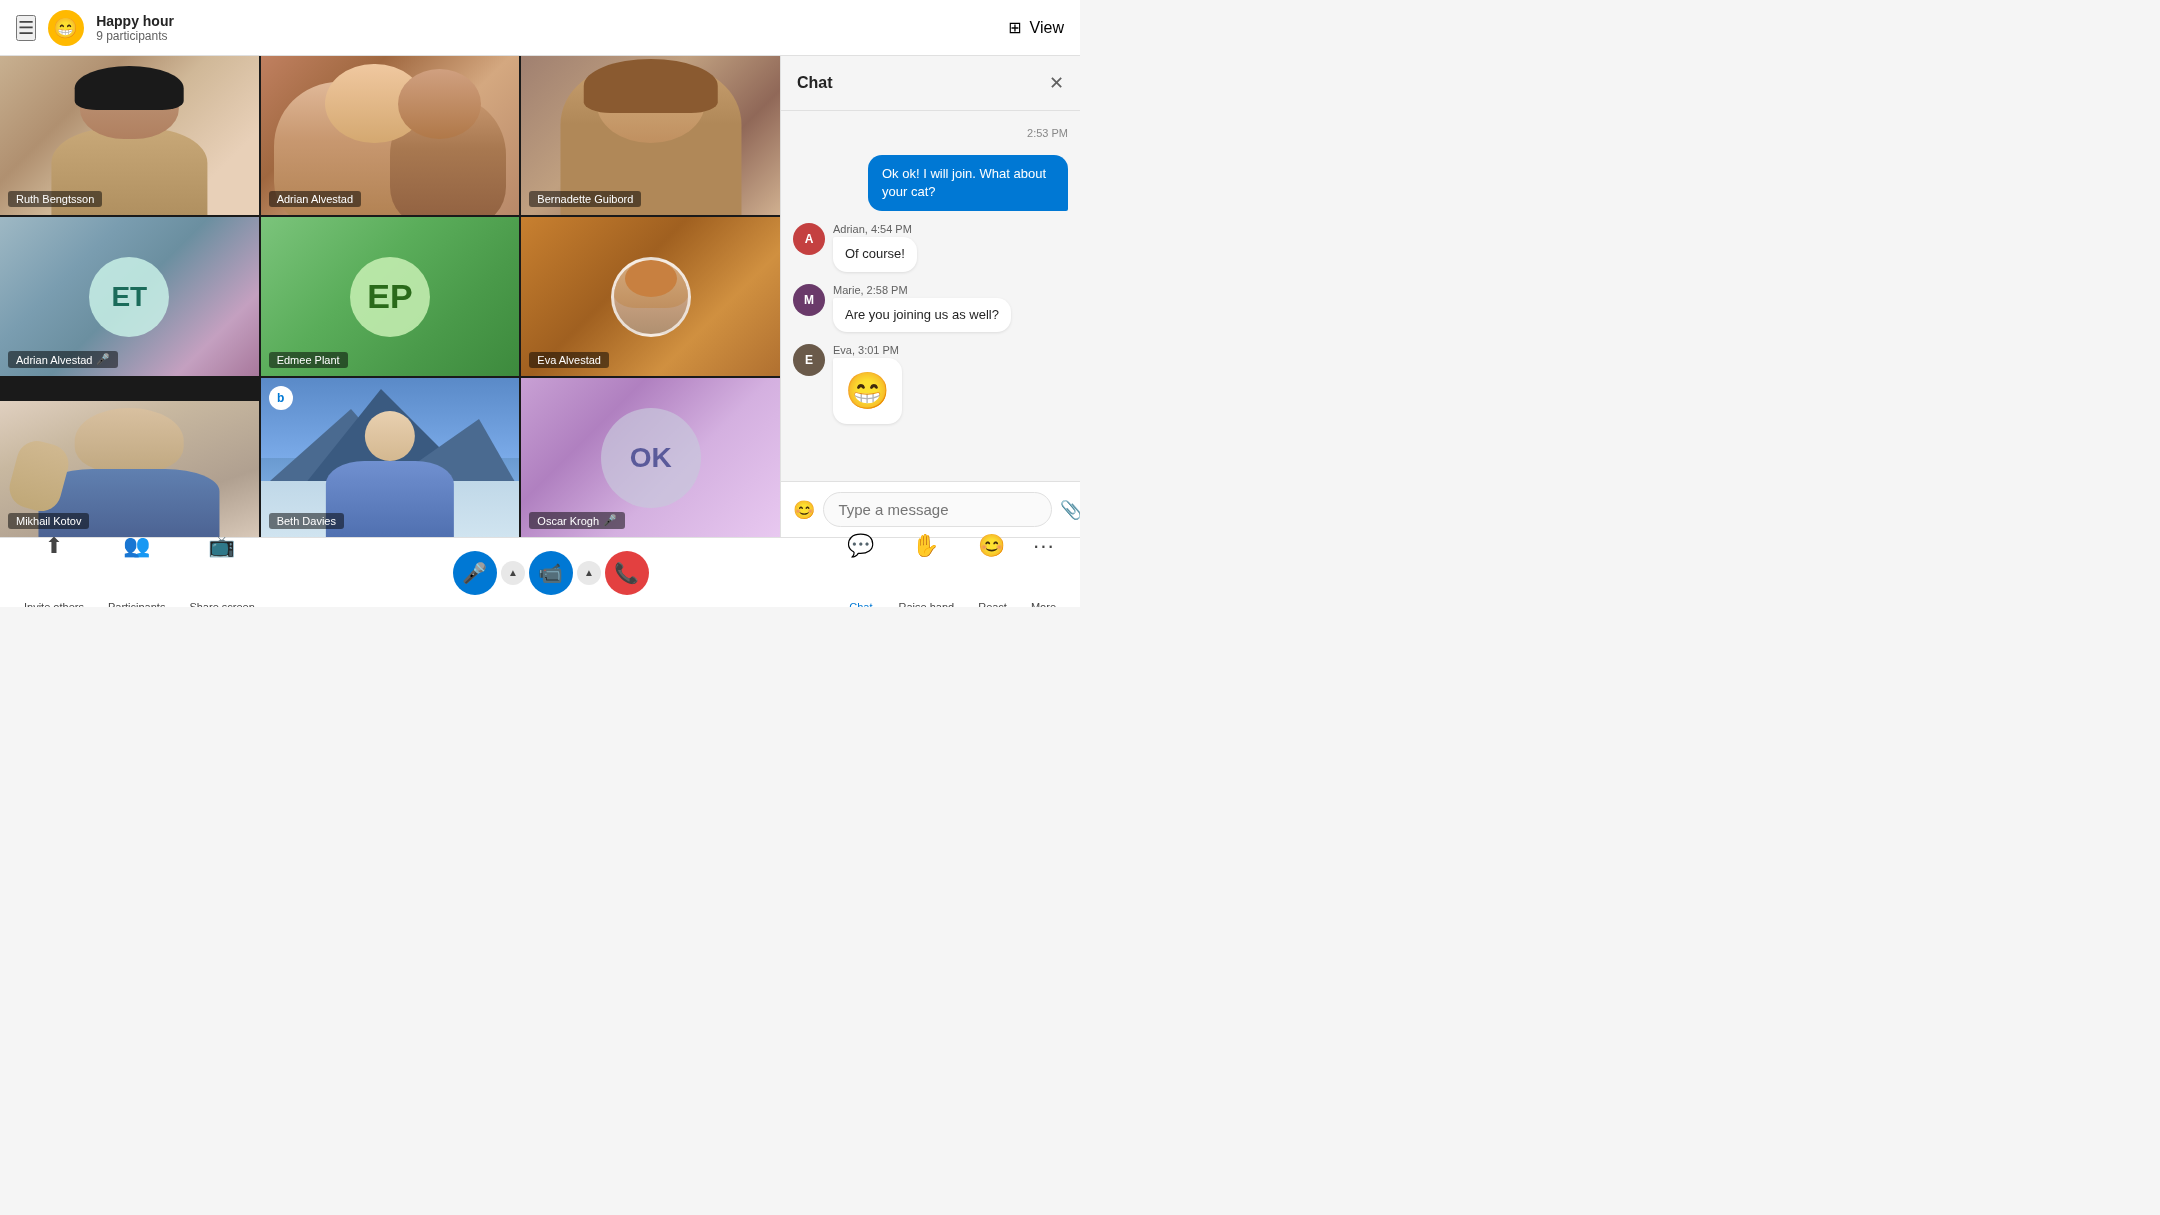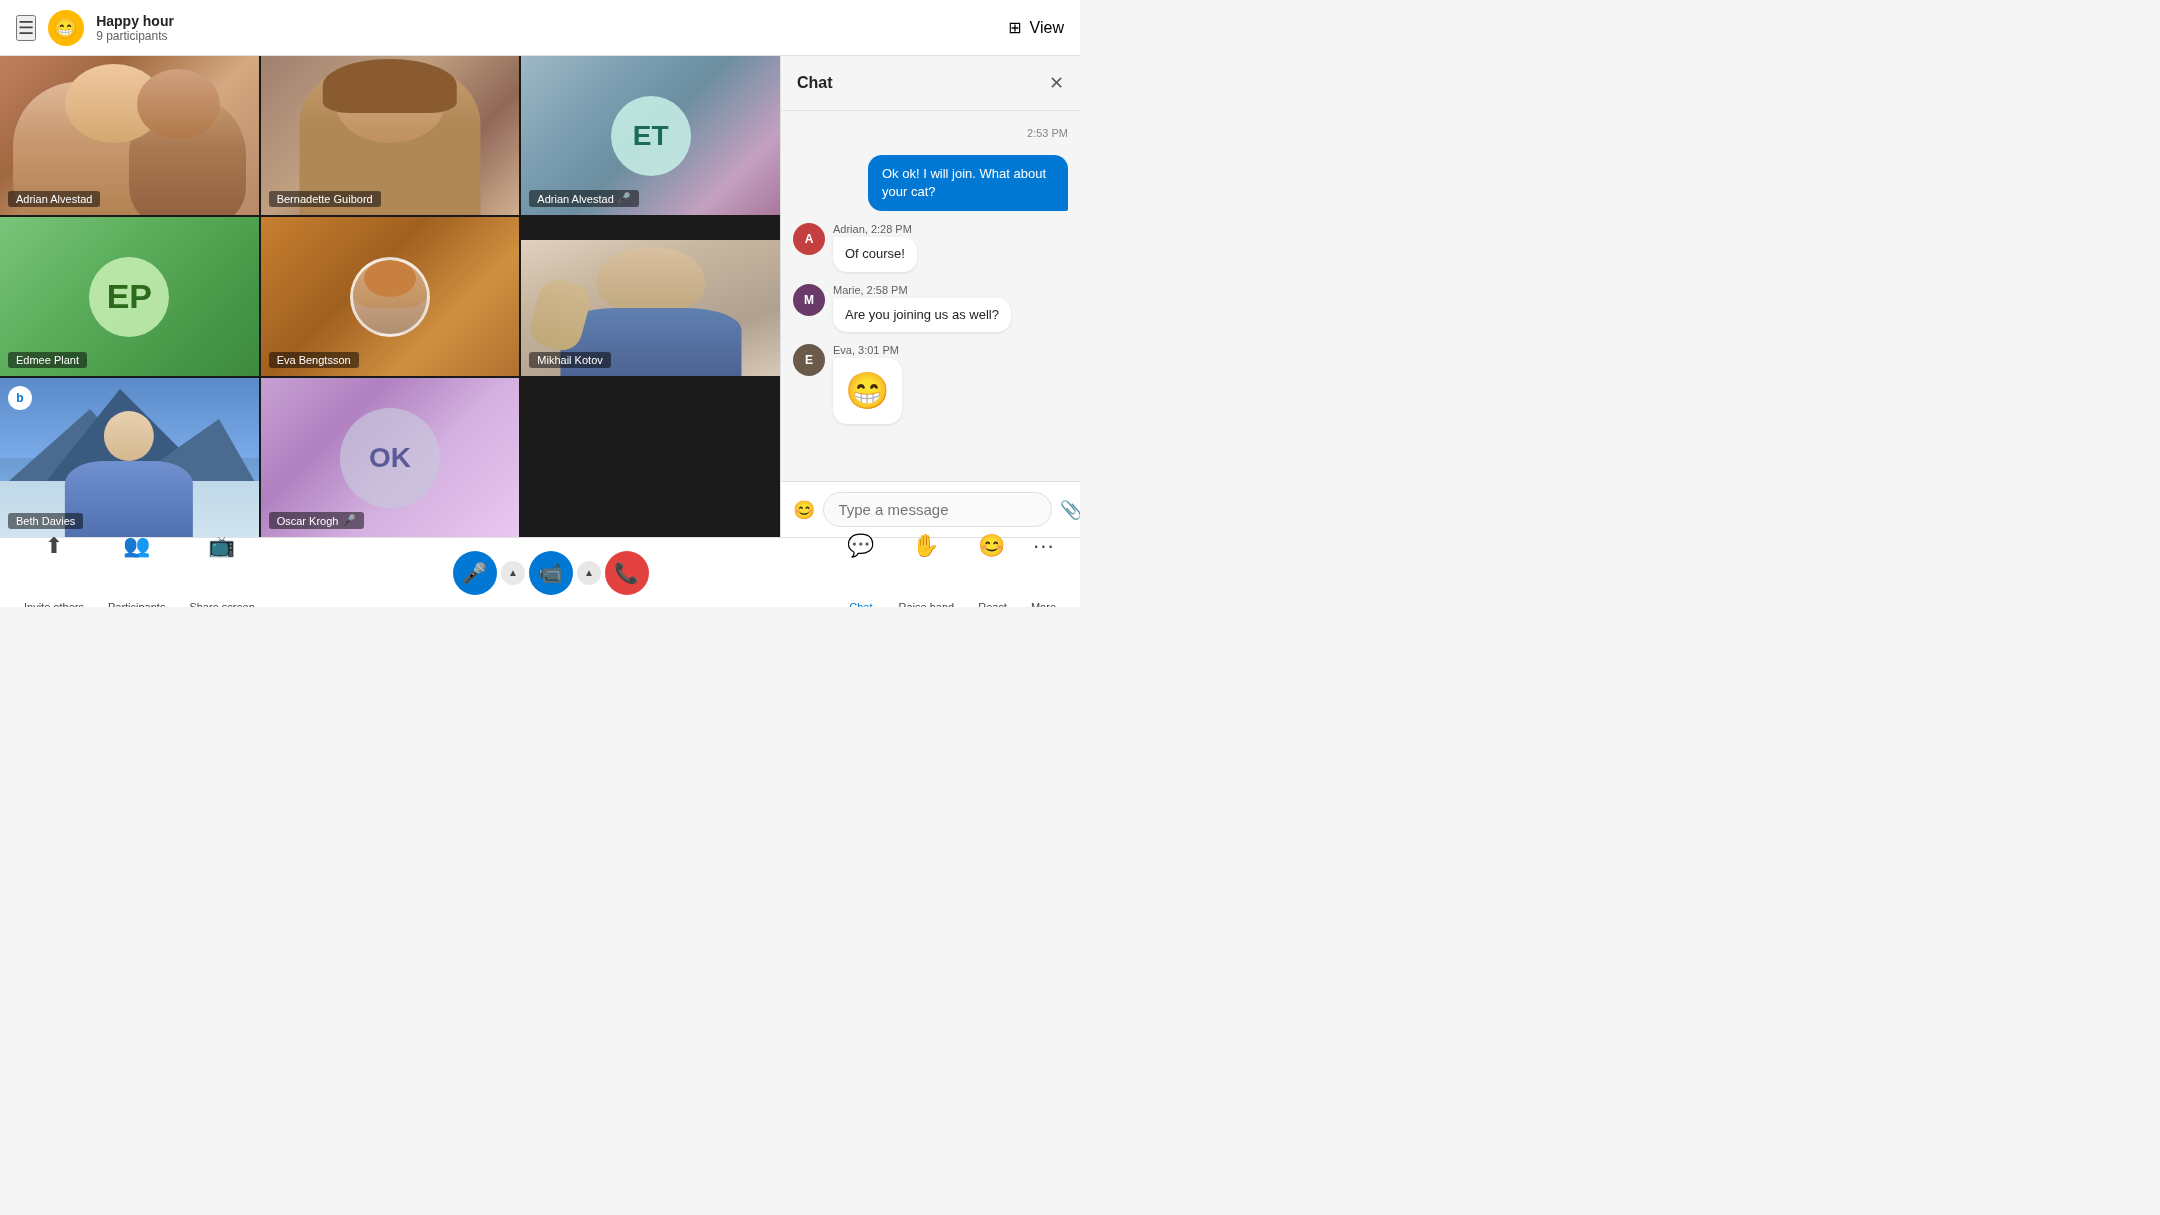--- a/index.html
+++ b/index.html
@@ -172,20 +172,36 @@
   <div class="header-right">
     <span>⊞</span>
     <span>View</span>
   </div>
 </div>
 
 <div class="main">
 
   <div class="video-grid">
 
+    <div class="video-tile photo-ruth">
+
+      <div style="position:absolute;inset:0;display:flex;align-items:center;justify-content:center;">
+        <div style="position:relative;width:100%;height:100%;">
+
+          <div style="position:absolute;bottom:0;left:50%;transform:translateX(-50%);width:60%;height:55%;background:linear-gradient(180deg,#c8a878 0%,#b09060 100%);border-radius:40% 40% 0 0;"></div>
+
+          <div style="position:absolute;top:10%;left:50%;transform:translateX(-50%);width:38%;height:42%;background:linear-gradient(180deg,#c0987a 0%,#b08060 100%);border-radius:50% 50% 45% 45%;"></div>
+
+          <div style="position:absolute;top:6%;left:50%;transform:translateX(-50%);width:42%;height:28%;background:#1a1a1a;border-radius:50% 50% 20% 20%;"></div>
+        </div>
+      </div>
+      <div class="tile-label">
+        <span>Ruth Bengtsson</span>
+      </div>
+    </div>
 
     <div class="video-tile photo-adrian">
       <div style="position:absolute;inset:0;display:flex;align-items:center;justify-content:center;gap:-10px;overflow:hidden;">
         <div style="position:absolute;inset:0;background:linear-gradient(135deg,#c08060 0%,#a06840 30%,#d4a880 60%,#b88868 100%);"></div>
 
         <div style="position:absolute;bottom:-10px;left:5%;width:55%;height:90%;background:linear-gradient(180deg,#e0b898 0%,#c89870 40%,#b08050 100%);border-radius:45% 45% 30% 30%;"></div>
         <div style="position:absolute;bottom:-10px;right:5%;width:45%;height:80%;background:linear-gradient(180deg,#c89870 0%,#a87850 40%,#906040 100%);border-radius:45% 45% 30% 30%;"></div>
         <div style="position:absolute;top:5%;left:25%;width:38%;height:50%;background:linear-gradient(180deg,#f0c8a0 0%,#d4a870 100%);border-radius:50%;"></div>
         <div style="position:absolute;top:8%;right:15%;width:32%;height:44%;background:linear-gradient(180deg,#d0a080 0%,#b07848 100%);border-radius:50%;"></div>
       </div>
@@ -219,21 +235,21 @@
       </div>
     </div>
 
     <div class="video-tile tile-bg-autumn">
       <div style="position:absolute;inset:0;background:linear-gradient(135deg,#c88030 0%,#a06020 40%,#d09040 70%,#b07030 100%);"></div>
       <div style="width:80px;height:80px;border-radius:50%;background:linear-gradient(180deg,#e0c0a0 0%,#c8a080 50%,#b09070 100%);border:3px solid rgba(255,255,255,0.7);overflow:hidden;position:relative;z-index:1;">
         <div style="width:100%;height:60%;background:linear-gradient(180deg,#d4a87a 0%,#c09060 100%);border-radius:50% 50% 30% 30%;position:absolute;top:5%;"></div>
         <div style="width:70%;height:50%;background:#c88040;position:absolute;top:0;left:15%;border-radius:50%;"></div>
       </div>
       <div class="tile-label">
-        <span>Eva Bengtsson</span>
+        <span>Eva Alvestad</span>
       </div>
     </div>
 
     <div class="video-tile photo-mikhail">
       <div style="position:absolute;inset:0;background:linear-gradient(160deg,#e0d0c0 0%,#c8b8a0 30%,#b0a090 70%,#d8c8b8 100%);"></div>
 
       <div style="position:absolute;top:5%;left:50%;transform:translateX(-50%);width:42%;height:48%;background:linear-gradient(180deg,#d8c0a0 0%,#c0a880 100%);border-radius:50% 50% 40% 40%;"></div>
 
       <div style="position:absolute;bottom:-5%;left:50%;transform:translateX(-50%);width:70%;height:55%;background:linear-gradient(180deg,#6080b0 0%,#4a6090 100%);border-radius:30% 30% 0 0;"></div>
 
@@ -284,21 +300,21 @@
 
       <div class="timestamp-center">2:53 PM</div>
 
       <div class="bubble-sent">
         Ok ok! I will join. What about your cat?
       </div>
 
       <div class="message-received">
         <div class="msg-avatar adrian">A</div>
         <div class="msg-content">
-          <span class="msg-sender">Adrian, 2:28 PM</span>
+          <span class="msg-sender">Adrian, 4:54 PM</span>
           <div class="msg-bubble">Of course!</div>
         </div>
       </div>
 
       <div class="message-received">
         <div class="msg-avatar marie">M</div>
         <div class="msg-content">
           <span class="msg-sender">Marie, 2:58 PM</span>
           <div class="msg-bubble">Are you joining us as well?</div>
         </div>

